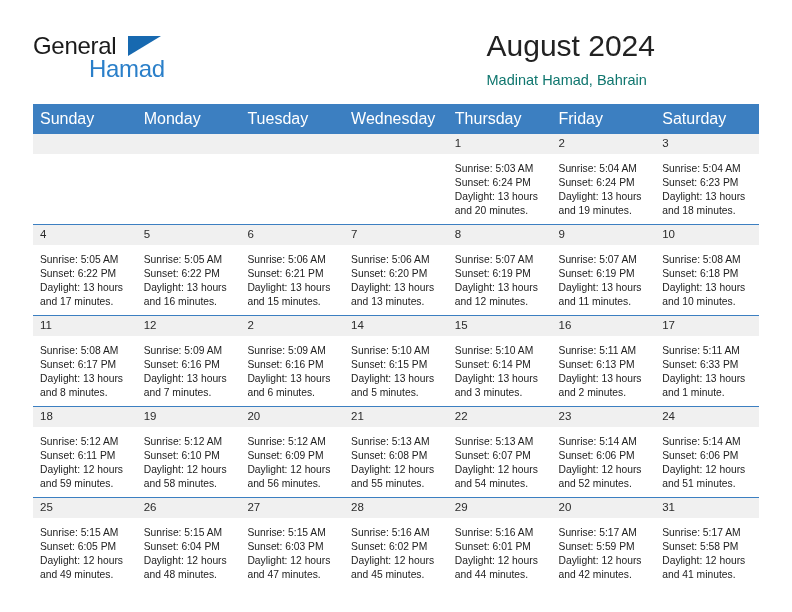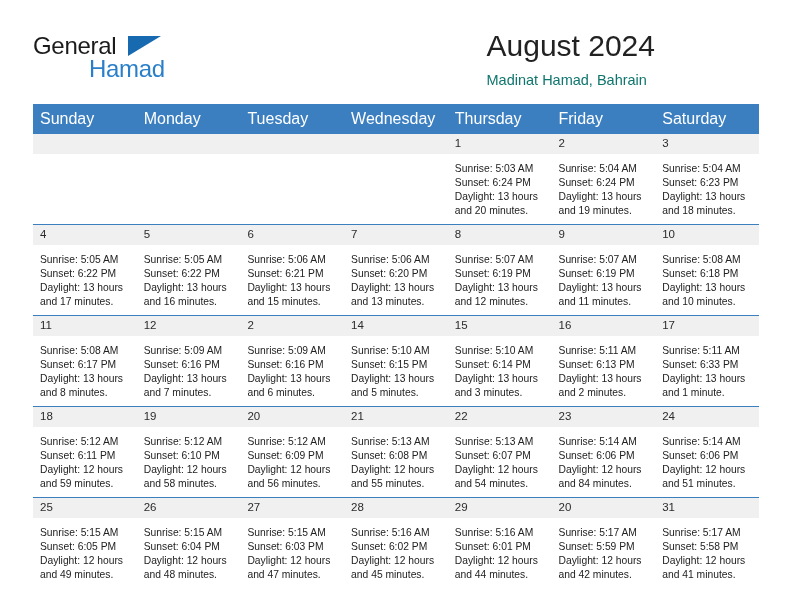--- a/index.html
+++ b/index.html
@@ -384,21 +384,21 @@
               <div>Daylight: 12 hours</div>
               <div>and 54 minutes.</div>
             </div>
           </td>
           <td>
             <div class="daynum">23</div>
             <div class="details">
               <div>Sunrise: 5:14 AM</div>
               <div>Sunset: 6:06 PM</div>
               <div>Daylight: 12 hours</div>
-              <div>and 84 minutes.</div>
+              <div>and 52 minutes.</div>
             </div>
           </td>
           <td>
             <div class="daynum">24</div>
             <div class="details">
               <div>Sunrise: 5:14 AM</div>
               <div>Sunset: 6:06 PM</div>
               <div>Daylight: 12 hours</div>
               <div>and 51 minutes.</div>
             </div>

